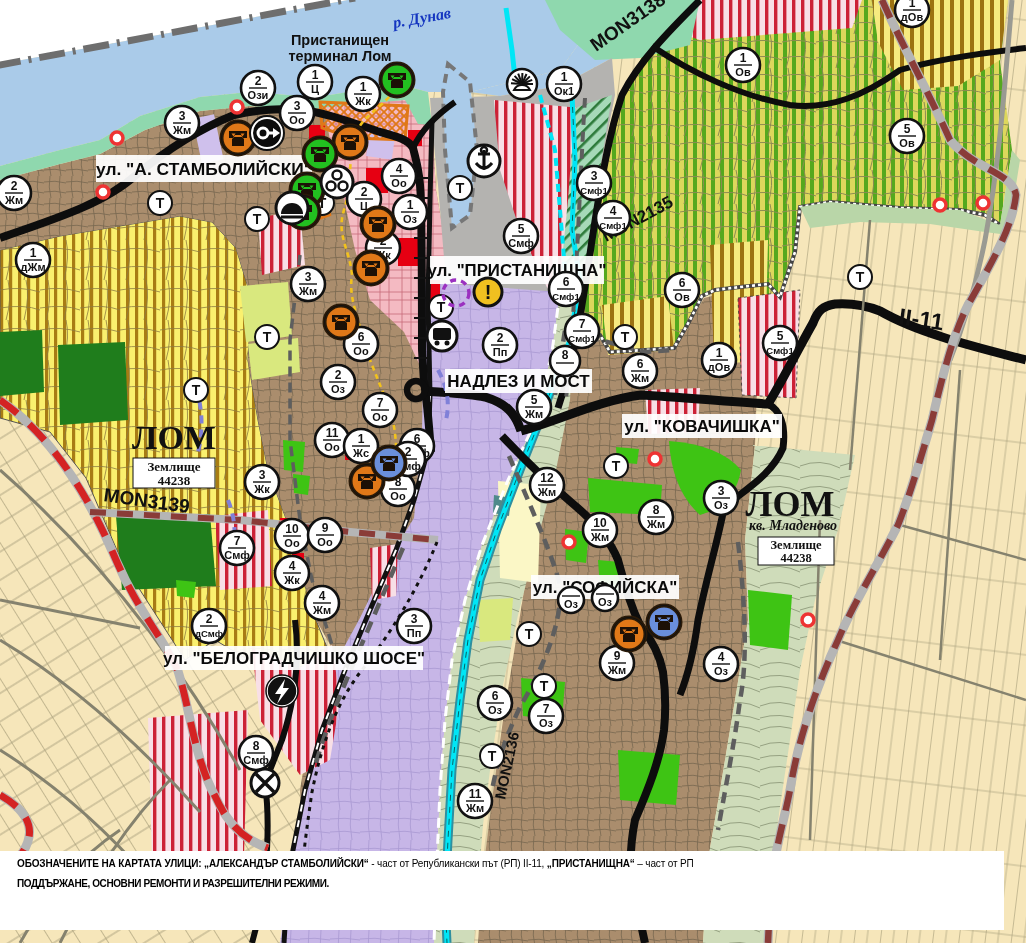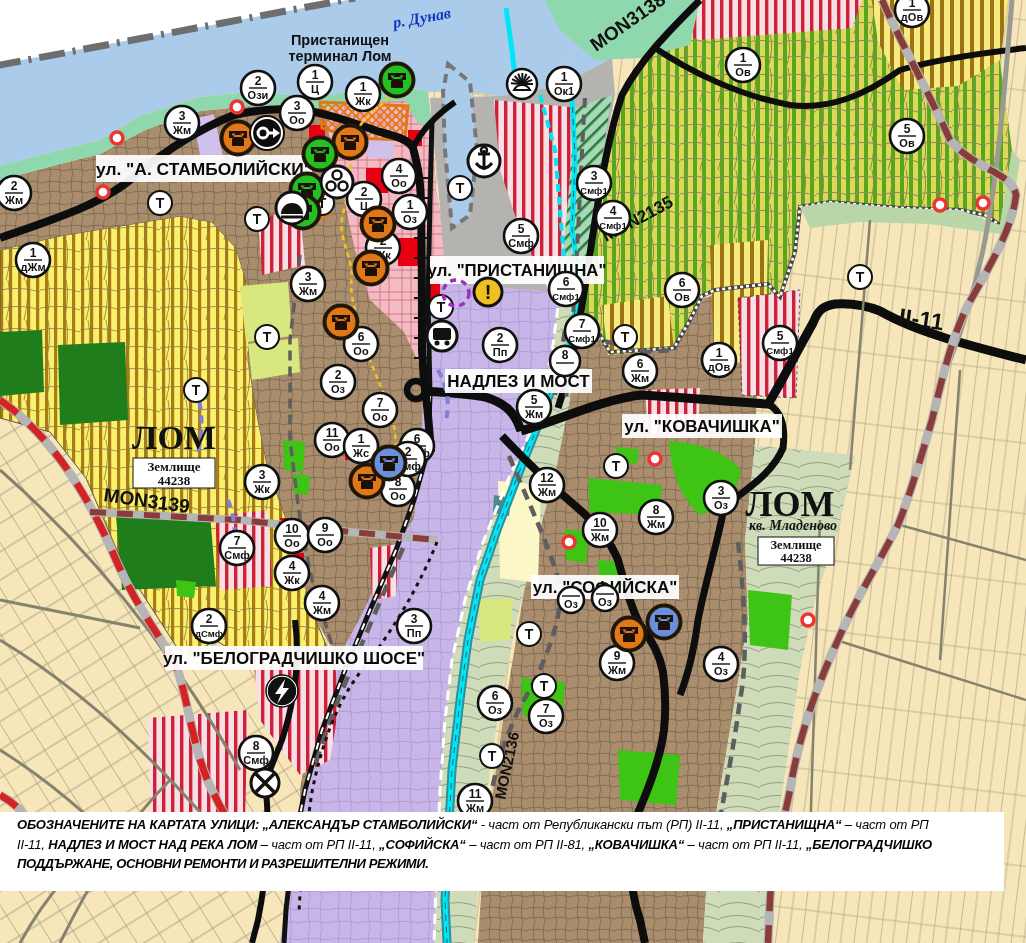--- a/index.html
+++ b/index.html
@@ -1,16 +1,16 @@
 <!DOCTYPE html>
 <html><head><meta charset="utf-8"><style>
 html,body{margin:0;padding:0;background:#fff;width:1026px;height:943px;overflow:hidden;}
 *{font-family:"Liberation Sans",sans-serif;}
 #wrap{position:relative;width:1026px;height:943px;}
-#legend{position:absolute;left:0;top:812px;width:1004px;height:79px;background:#fff;font-size:13px;color:#000;line-height:19.6px;padding:3px 0 0 17px;box-sizing:border-box;letter-spacing:-0.15px;white-space:nowrap;font-style:italic;}
+#legend{position:absolute;left:0;top:851px;width:1004px;height:79px;background:#fff;font-size:10px;color:#000;line-height:19.6px;padding:3px 0 0 17px;box-sizing:border-box;letter-spacing:-0.15px;white-space:nowrap;}
 </style></head><body>
 <div id="wrap">
 <svg width="1026" height="943" viewBox="0 0 1026 943">
 <defs>
 <pattern id="fieldV" width="26" height="70" patternUnits="userSpaceOnUse" patternTransform="rotate(7)">
  <rect width="26" height="70" fill="#f6e6ba"></rect>
  <line x1="0" y1="0" x2="0" y2="70" stroke="#978f6c" stroke-width="1"></line>
  <line x1="13" y1="0" x2="13" y2="70" stroke="#a89f7c" stroke-width="0.7"></line>
  <line x1="0" y1="35" x2="26" y2="35" stroke="#a89f7c" stroke-width="0.7"></line>
 </pattern>
@@ -917,15 +917,14 @@
 <circle cx="655" cy="459" r="6" fill="#fff" stroke="#e33" stroke-width="3.5"></circle>
 <circle cx="569" cy="542" r="6" fill="#fff" stroke="#e33" stroke-width="3.5"></circle>
 <circle cx="940" cy="205" r="6" fill="#fff" stroke="#e33" stroke-width="3.5"></circle>
 <circle cx="808" cy="620" r="6" fill="#fff" stroke="#e33" stroke-width="3.5"></circle>
 <circle cx="983" cy="203" r="6" fill="#fff" stroke="#e33" stroke-width="3.5"></circle>
 </g>
 </svg>
 
 <div id="legend">
 <div><b>ОБОЗНАЧЕНИТЕ НА КАРТАТА УЛИЦИ: „АЛЕКСАНДЪР СТАМБОЛИЙСКИ“</b> - част от Републикански път (РП) II-11, <b>„ПРИСТАНИЩНА“</b> – част от РП</div>
-<div>II-11, <b>НАДЛЕЗ И МОСТ НАД РЕКА ЛОМ</b> – част от РП II-11, <b>„СОФИЙСКА“</b> – част от РП II-81, <b>„КОВАЧИШКА“</b> – част от РП II-11, <b>„БЕЛОГРАДЧИШКО</b></div>
 <div style="letter-spacing:-0.4px"><b>ПОДДЪРЖАНЕ, ОСНОВНИ РЕМОНТИ И РАЗРЕШИТЕЛНИ РЕЖИМИ.</b></div>
 </div>
 </div>
 </body></html>

